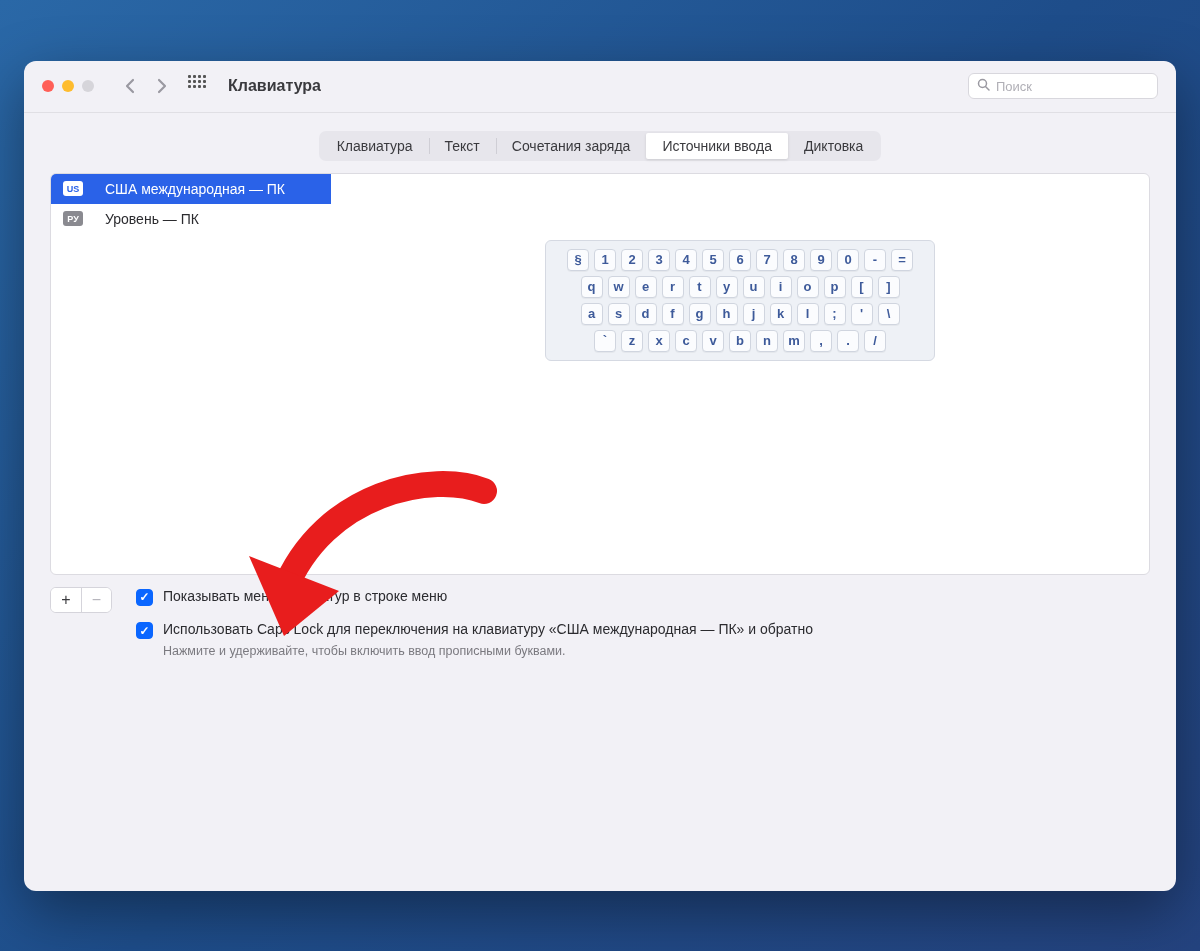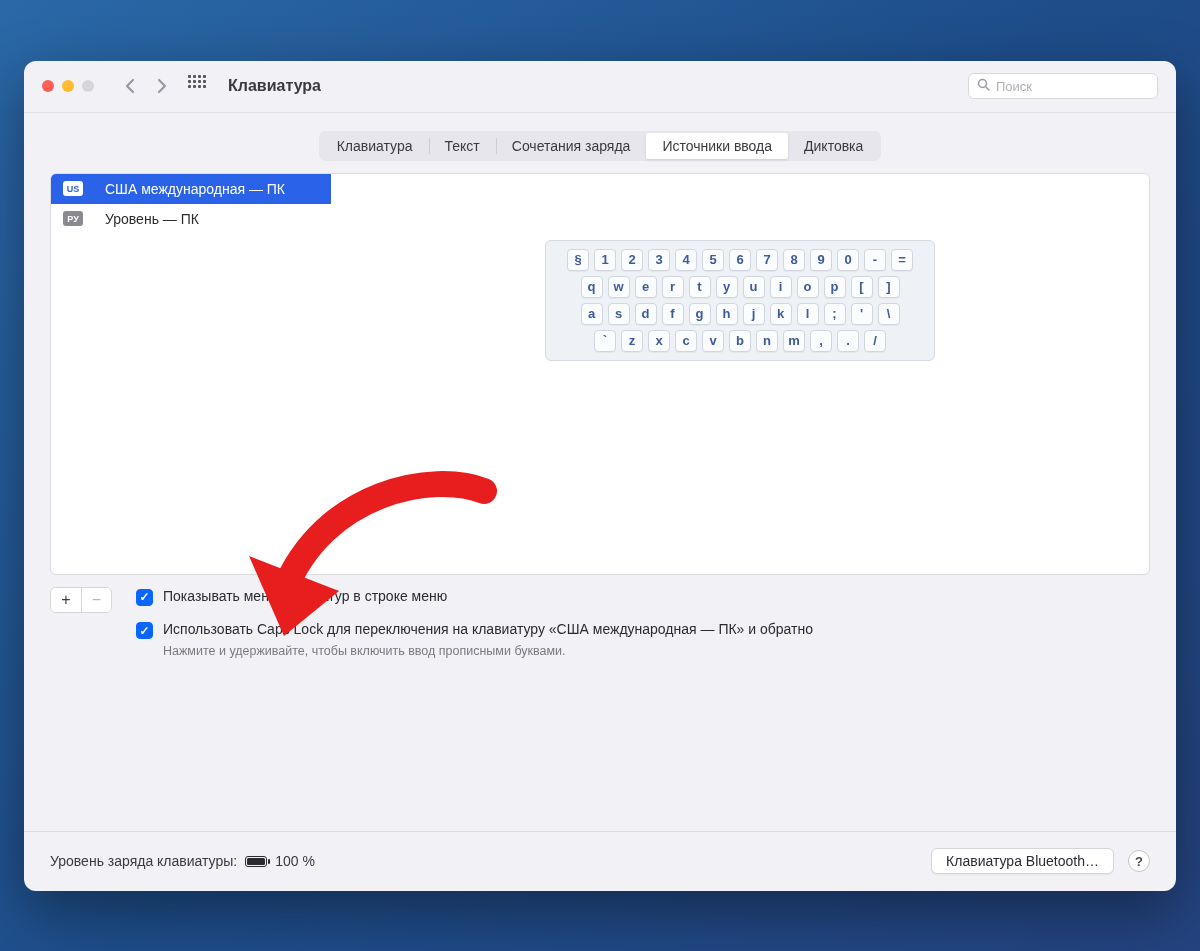--- a/index.html
+++ b/index.html
@@ -328,27 +328,18 @@
       <div class="cb-row">
         <div class="cb checked"></div>
         <div>
           <div class="cb-label">Использовать Caps Lock для переключения на клавиатуру «США международная — ПК» и обратно</div>
           <div class="cb-hint">Нажмите и удерживайте, чтобы включить ввод прописными буквами.</div>
         </div>
       </div>
     </div>
   </div>
 
-  <div class="footer">
-    <span class="battery-label">Уровень заряда клавиатуры:</span>
-    <span class="battery-icon">
-        <span class="battery-fill"></span>
-      </span>
-    <span class="battery-label">100 %</span>
-    <button class="bt-button">Клавиатура Bluetooth…</button>
-    <div class="help-btn">?</div>
-  </div>
 
   <svg class="arrow-annotation" viewBox="0 0 320 250">
     <path d="M 290 30 C 240 10, 130 30, 90 130" stroke="#e81d1d" stroke-width="26" fill="none" stroke-linecap="round"></path>
     <path d="M 55 95 L 90 175 L 145 130 Z" fill="#e81d1d"></path>
   </svg>
 </div>
 
 </body></html>

